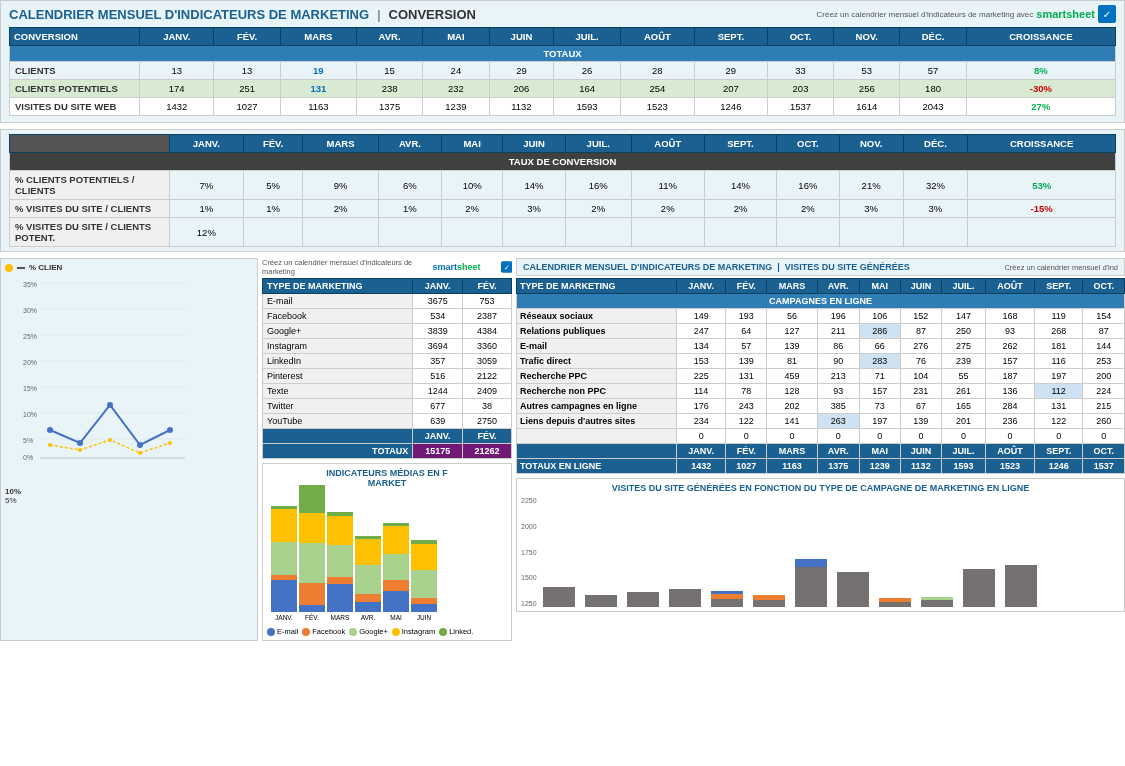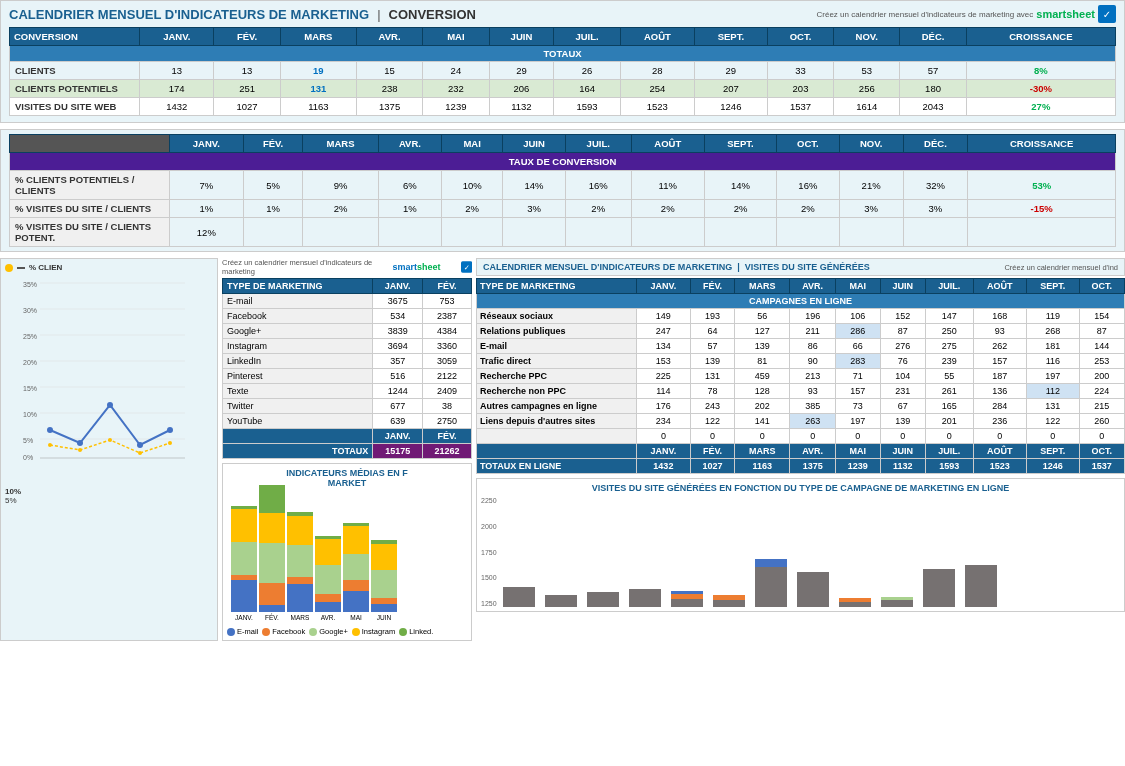--- a/index.html
+++ b/index.html
@@ -86,38 +86,38 @@
       background: #f0f0f0;
       color: #333;
     }
     .data-table tr.row-clients td { background: #e8f4f8; }
     .data-table tr.row-clients-pot td { background: #d9ead3; }
     .data-table tr.row-visites td { background: #fff; margin-left: 14px; }
     .data-table td.highlight-blue { color: #0070c0; font-weight: bold; }
     .data-table td.growth-pos { color: #00b050; font-weight: bold; }
     .data-table td.growth-neg { color: #cc0000; font-weight: bold; }
     .section-subtitle {
-      background: #4c1d95;
+      background: #404040;
       color: #fff;
       text-align: center;
       font-weight: bold;
       font-size: 9.5px;
       padding: 2px;
     }
 
     
     .lower-row {
       display: flex;
       margin-top: 6px;
       gap: 4px;
     }
 
     
     .left-panel {
-      width: 218px;
+      width: 258px;
       background: #e8f4f8;
       border: 1px solid #ccc;
       padding: 4px;
       flex-shrink: 0;
     }
     .media-table {
       width: 100%;
       border-collapse: collapse;
       font-size: 9px;
     }

